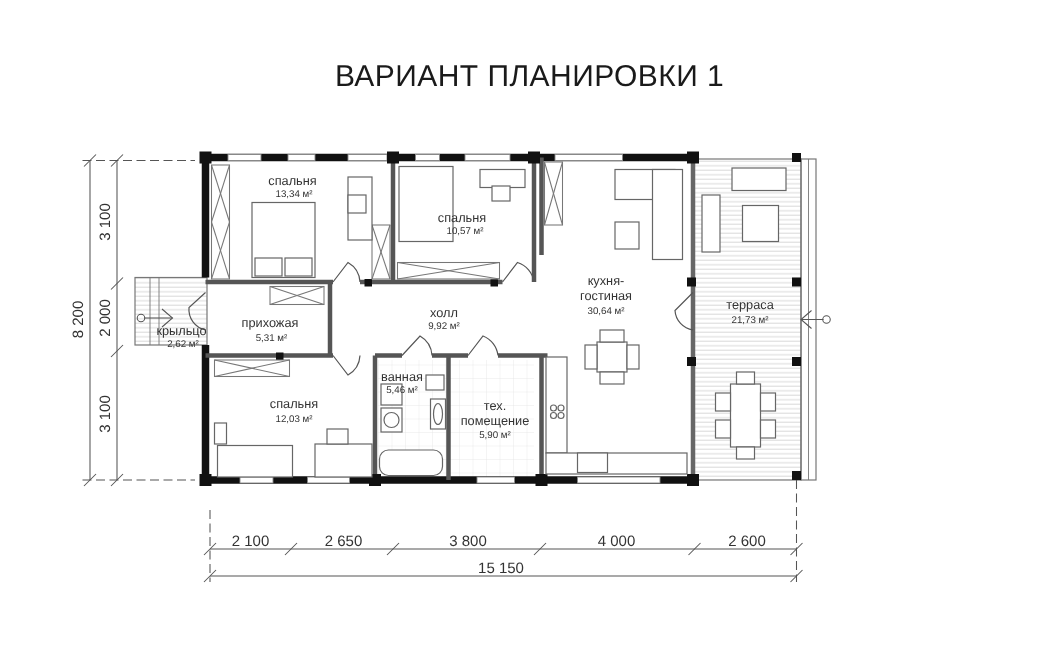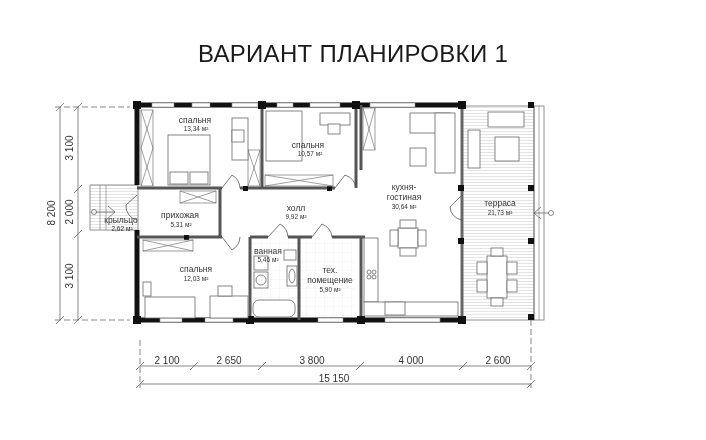--- a/index.html
+++ b/index.html
@@ -1,17 +1,17 @@
 <!DOCTYPE html>
 <html><head>
 <meta charset="utf-8">
 <style>
   html, body { margin:0; padding:0; background:#ffffff; }
   body { width:706px; height:440px; position:relative; overflow:hidden; font-family:"Liberation Sans", sans-serif; }
-  .title { position:absolute; left:0; top:40px; width:706px; text-align:center; font-size:24px; color:#1a1a1a; letter-spacing:0.3px; padding-left:0; }
+  .title { position:absolute; left:0; top:40px; width:706px; text-align:center; font-size:20px; color:#1a1a1a; letter-spacing:0.3px; padding-left:0; }
   svg { position:absolute; left:0; top:0; }
   .lbl { font-family:"Liberation Sans", sans-serif; font-size:8.5px; fill:#333; text-anchor:middle; }
   .area { font-family:"Liberation Sans", sans-serif; font-size:6.5px; fill:#333; text-anchor:middle; }
   .dim { font-family:"Liberation Sans", sans-serif; font-size:10px; fill:#333; text-anchor:middle; }
 </style>
 </head>
 <body>
 
 <div class="title">ВАРИАНТ ПЛАНИРОВКИ 1</div>
 

